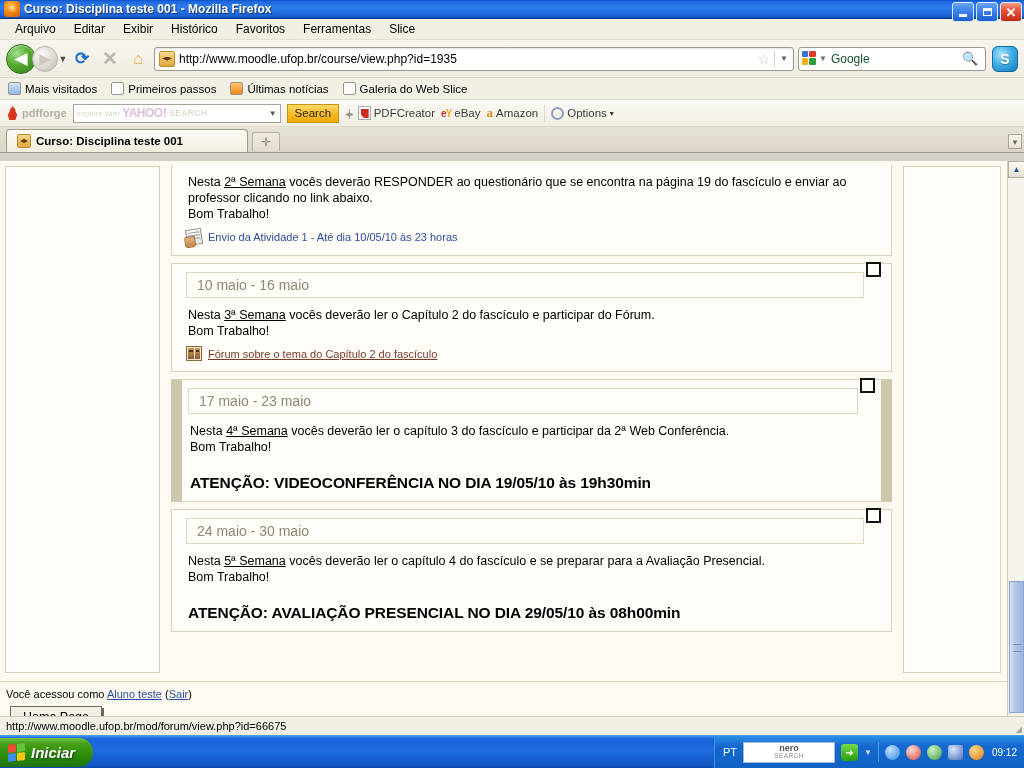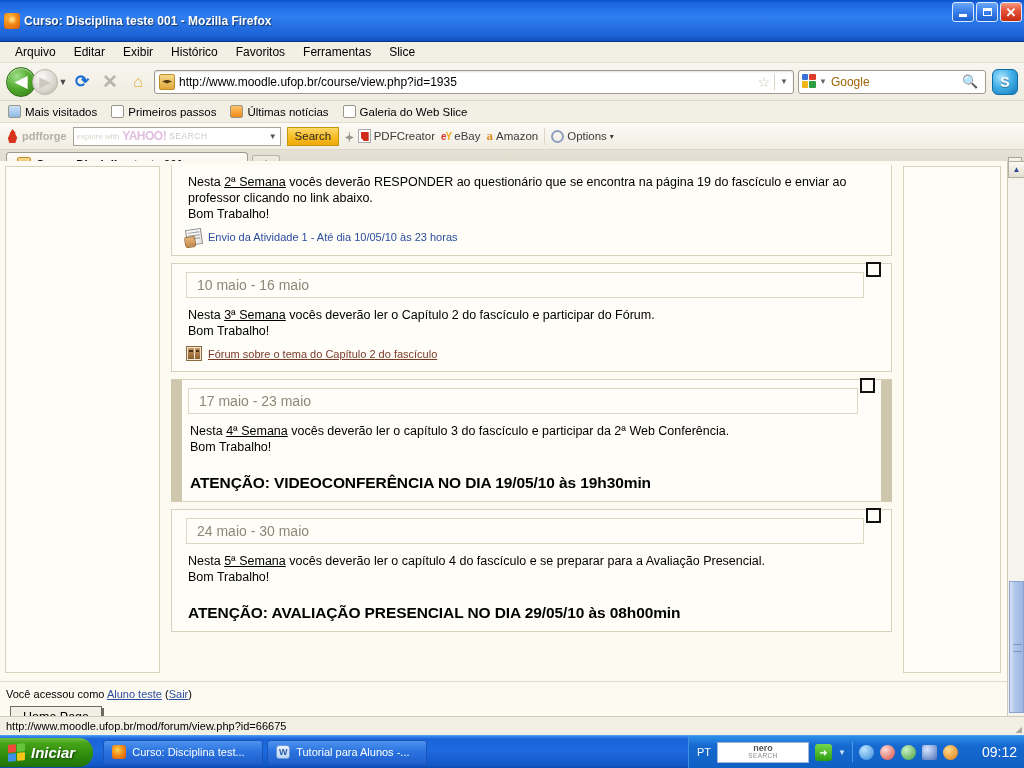--- a/index.html
+++ b/index.html
@@ -5,21 +5,21 @@
   * { box-sizing: border-box; margin: 0; padding: 0; }
   html, body {
     width: 1024px; height: 768px; overflow: hidden;
     font-family: "Liberation Sans", sans-serif;
     background: #d4d0c8;
   }
   body { position: relative; }
 
   
   .titlebar {
-    height: 42px;
+    height: 19px;
     background: linear-gradient(180deg,#0a52c6 0%,#1c66e0 8%,#2f7ef0 40%,#1c62d4 88%,#0c4db8 100%);
     display: flex; align-items: center;
     border-bottom: 1px solid #05378f;
     position: relative;
     text-align: center;
   }
   .tb-icon {
     width: 16px; height: 16px; margin: 0 4px 0 4px; flex: 0 0 auto;
     border-radius: 3px;
     background: radial-gradient(circle at 40% 35%, #ffd24d 0%, #f08a18 48%, #d2540a 100%);
@@ -104,21 +104,21 @@
     border: 1px solid #9d998e; border-radius: 3px;
     display: flex; align-items: center; padding: 0 3px;
   }
   .g-logo { width:15px;height:15px;flex:0 0 auto;position:relative;margin-right:2px; }
   .g-logo i { position:absolute; display:block; border-radius:1px; }
   .g-q1{left:0;top:0;width:6px;height:6px;background:#3a73d8;}
   .g-q2{left:7px;top:0;width:7px;height:6px;background:#dc3c2c;}
   .g-q3{left:0;top:7px;width:6px;height:7px;background:#f0b417;}
   .g-q4{left:7px;top:7px;width:7px;height:7px;background:#2f9e41;}
   .s-caret { font-size:8px;color:#666;margin-right:4px; }
-  .s-ph { flex:1; font-size:12px; color:#a16207; }
+  .s-ph { flex:1; font-size:12px; color:#14532d; }
   .s-mag { font-size:13px; color:#6f8ec4; padding-right:3px; }
 
   .skype-ico {
     width: 26px; height: 26px; margin-left: 6px; border-radius: 6px;
     background: radial-gradient(circle at 35% 30%, #a9e3fb 0%, #45b2e8 45%, #1178b8 100%);
     border:1px solid #0e6ca6; position:relative;
   }
   .skype-ico::after{content:"S";position:absolute;inset:0;color:#fff;font-size:14px;font-weight:bold;
     display:flex;align-items:center;justify-content:center;text-shadow:0 1px 1px rgba(0,0,0,.35);}
 
@@ -336,21 +336,21 @@
   .tray-go{width:17px;height:17px;border-radius:3px;background:linear-gradient(180deg,#76d84a,#2c9c12);
     color:#fff;font-size:10px;display:flex;align-items:center;justify-content:center;}
   .tray-caret{color:#cfe2f8;font-size:8px;}
   .tray-sep{width:1px;height:20px;background:#4d9ae8;}
   .tr-ic{width:15px;height:15px;border-radius:50%;}
   .tr1{background:radial-gradient(circle at 35% 30%,#bfe4ff,#2f86d8);}
   .tr2{background:radial-gradient(circle at 35% 30%,#ffd9d9,#d84a3c);}
   .tr3{background:radial-gradient(circle at 35% 30%,#cdf3c8,#3f9b38);}
   .tr4{background:radial-gradient(circle at 35% 30%,#d7e6ff,#4a6fb8);border-radius:2px;}
   .tr5{background:radial-gradient(circle at 35% 30%,#ffd98a,#e07a10);}
-  .tray-clock{color:#fff;font-size:14px;margin-left:18px;}
+  .tray-clock{color:#fff;font-size:10px;margin-left:2px;}
 </style>
 </head>
 <body>
 
 <div class="titlebar">
   <div class="tb-icon"></div>
   <div class="tb-title">Curso: Disciplina teste 001 - Mozilla Firefox</div>
   <div class="tb-btns">
     <div class="tb-btn">
         <span class="glyph-min"></span>
@@ -565,30 +565,20 @@
 <div class="taskbar">
   <div class="start">
     <span class="start-flag">
       <i class="sf1"></i>
         <i class="sf2"></i>
         <i class="sf3"></i>
         <i class="sf4"></i>
     </span>
     <span>Iniciar</span>
   </div>
-  <div class="tasks">
-    <div class="task">
-      <span class="task-ic ff"></span>
-      <span>Curso: Disciplina test...</span>
-    </div>
-    <div class="task">
-      <span class="task-ic wd"></span>
-      <span>Tutorial para Alunos -...</span>
-    </div>
-  </div>
   <div class="tray">
     <span class="tray-lang">PT</span>
     <div class="nero-box">
       <span class="nero-1">nero</span>
       <span class="nero-2">SEARCH</span>
     </div>
     <span class="tray-go">➜</span>
     <span class="tray-caret">▼</span>
     <span class="tray-sep"></span>
     <span class="tr-ic tr1"></span>

